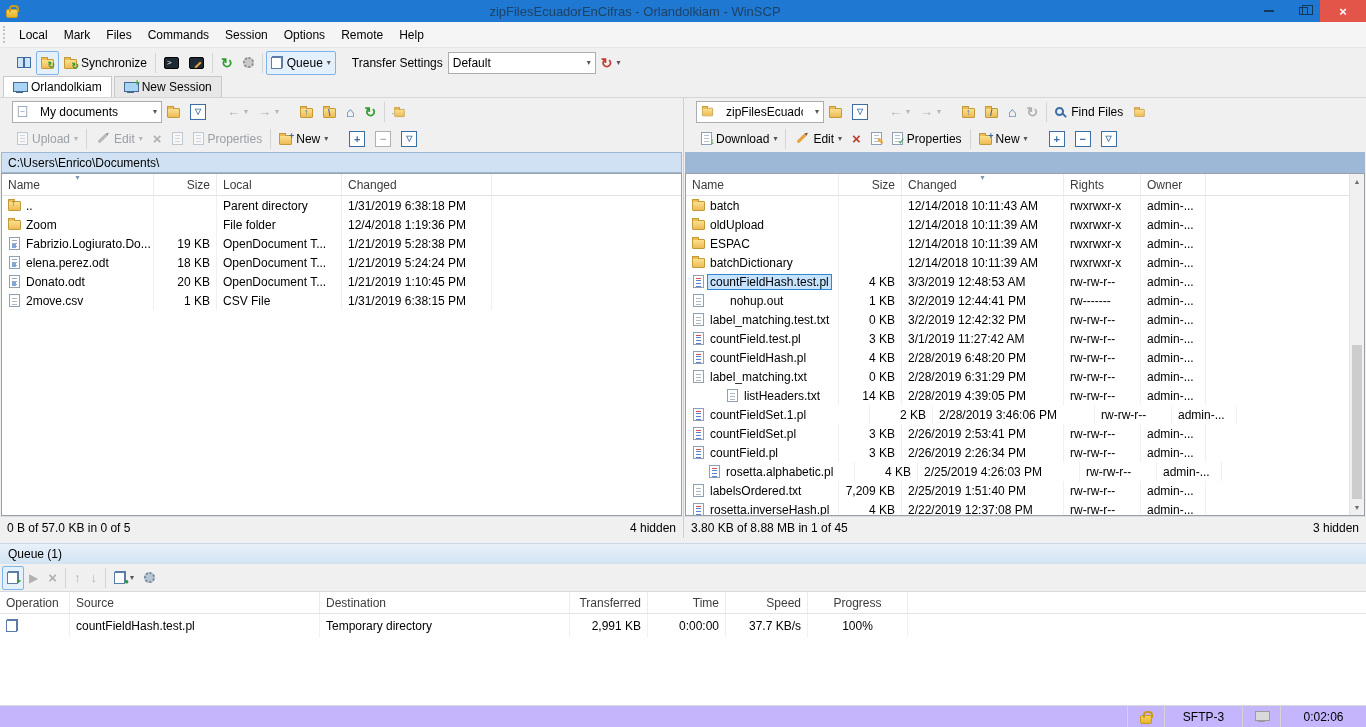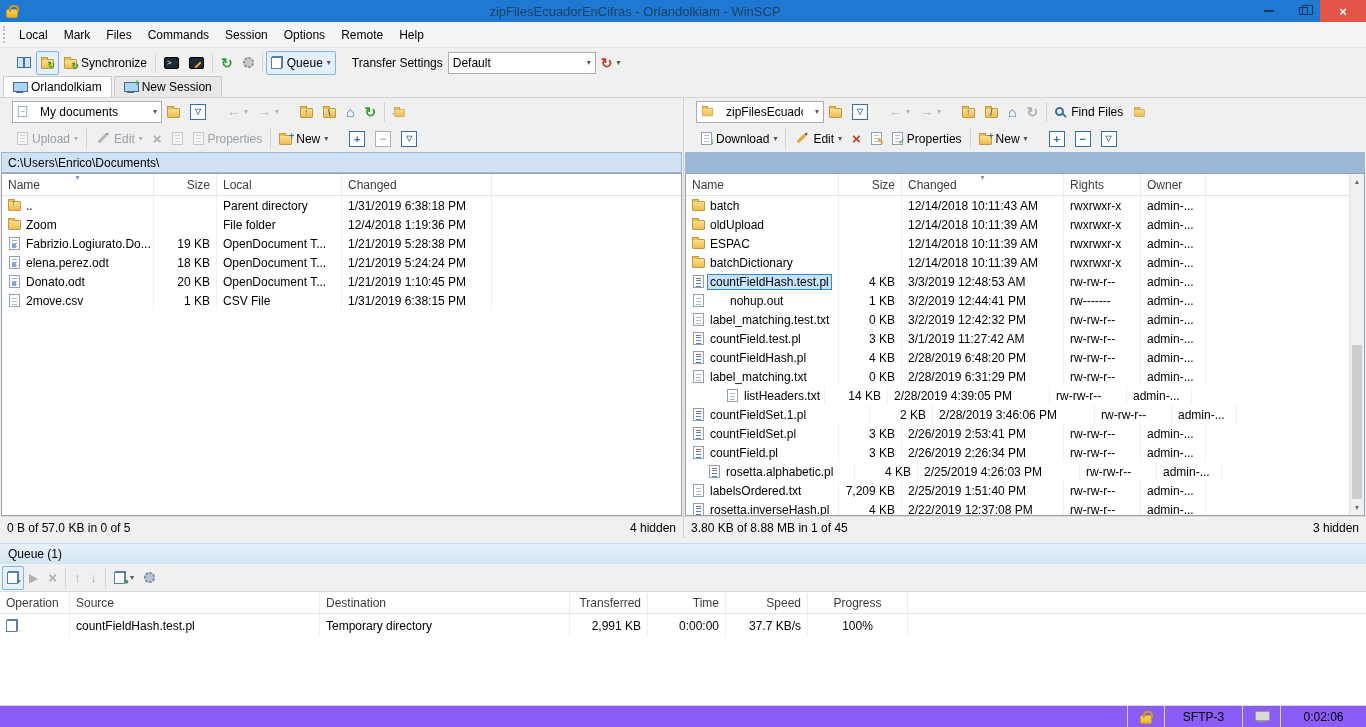--- a/index.html
+++ b/index.html
@@ -118,21 +118,21 @@
   .splitter{height:5px;background:#f0f0f0;flex:none;}
   .queue-title{height:21px;background:linear-gradient(#e8f1fa,#d2e3f2);border-top:1px solid #c8d8e8;
     display:flex;align-items:center;padding:0 8px;flex:none;}
   .queue-toolbar{height:27px;background:#f0f0f0;display:flex;align-items:center;padding-left:2px;flex:none;}
   .queue-table{flex:none;background:#fff;border-top:1px solid #d9d9d9;}
   .qheader{height:22px;display:flex;border-bottom:1px solid #e3e3e3;background:#fff;}
   .qrow{height:23px;display:flex;align-items:center;background:#fff;}
   .queue-body{height:68px;background:#fff;}
 
   
-  .statusbar{height:22px;background:#8b5cf6;border-top:1px solid #d9d9d9;display:flex;align-items:stretch;flex:none;}
+  .statusbar{height:22px;background:#c4b5fd;border-top:1px solid #d9d9d9;display:flex;align-items:stretch;flex:none;}
   .sb-fill{flex:1;}
   .sb-seg{display:flex;align-items:center;justify-content:center;border-left:1px solid #d4d4d4;padding:0 12px;}
 </style>
 </head>
 <body>
 
 <div class="window">
 
   <div class="titlebar">
     <span class="ci ic-lock" style="margin-left:6px;"></span>
@@ -665,21 +665,21 @@
                 </span>
                 <span>label_matching.txt</span>
               </div>
               <div class="cell num" style="width: 63px;">0 KB</div>
               <div class="cell" style="width: 162px;">2/28/2019 6:31:29 PM</div>
               <div class="cell" style="width: 77px;">rw-rw-r--</div>
               <div class="cell" style="width: 65px;">admin-...</div>
               <div class="cell fill"></div>
             </div>
             <div class="frow">
-              <div class="cell" style="width: 139px; padding-left: 40px;">
+              <div class="cell" style="width: 153px; padding-left: 40px;">
                 <span class="fic">
                   <span class="ic-txt"></span>
                 </span>
                 <span>listHeaders.txt</span>
               </div>
               <div class="cell num" style="width: 63px;">14 KB</div>
               <div class="cell" style="width: 162px;">2/28/2019 4:39:05 PM</div>
               <div class="cell" style="width: 77px;">rw-rw-r--</div>
               <div class="cell" style="width: 65px;">admin-...</div>
               <div class="cell fill"></div>

